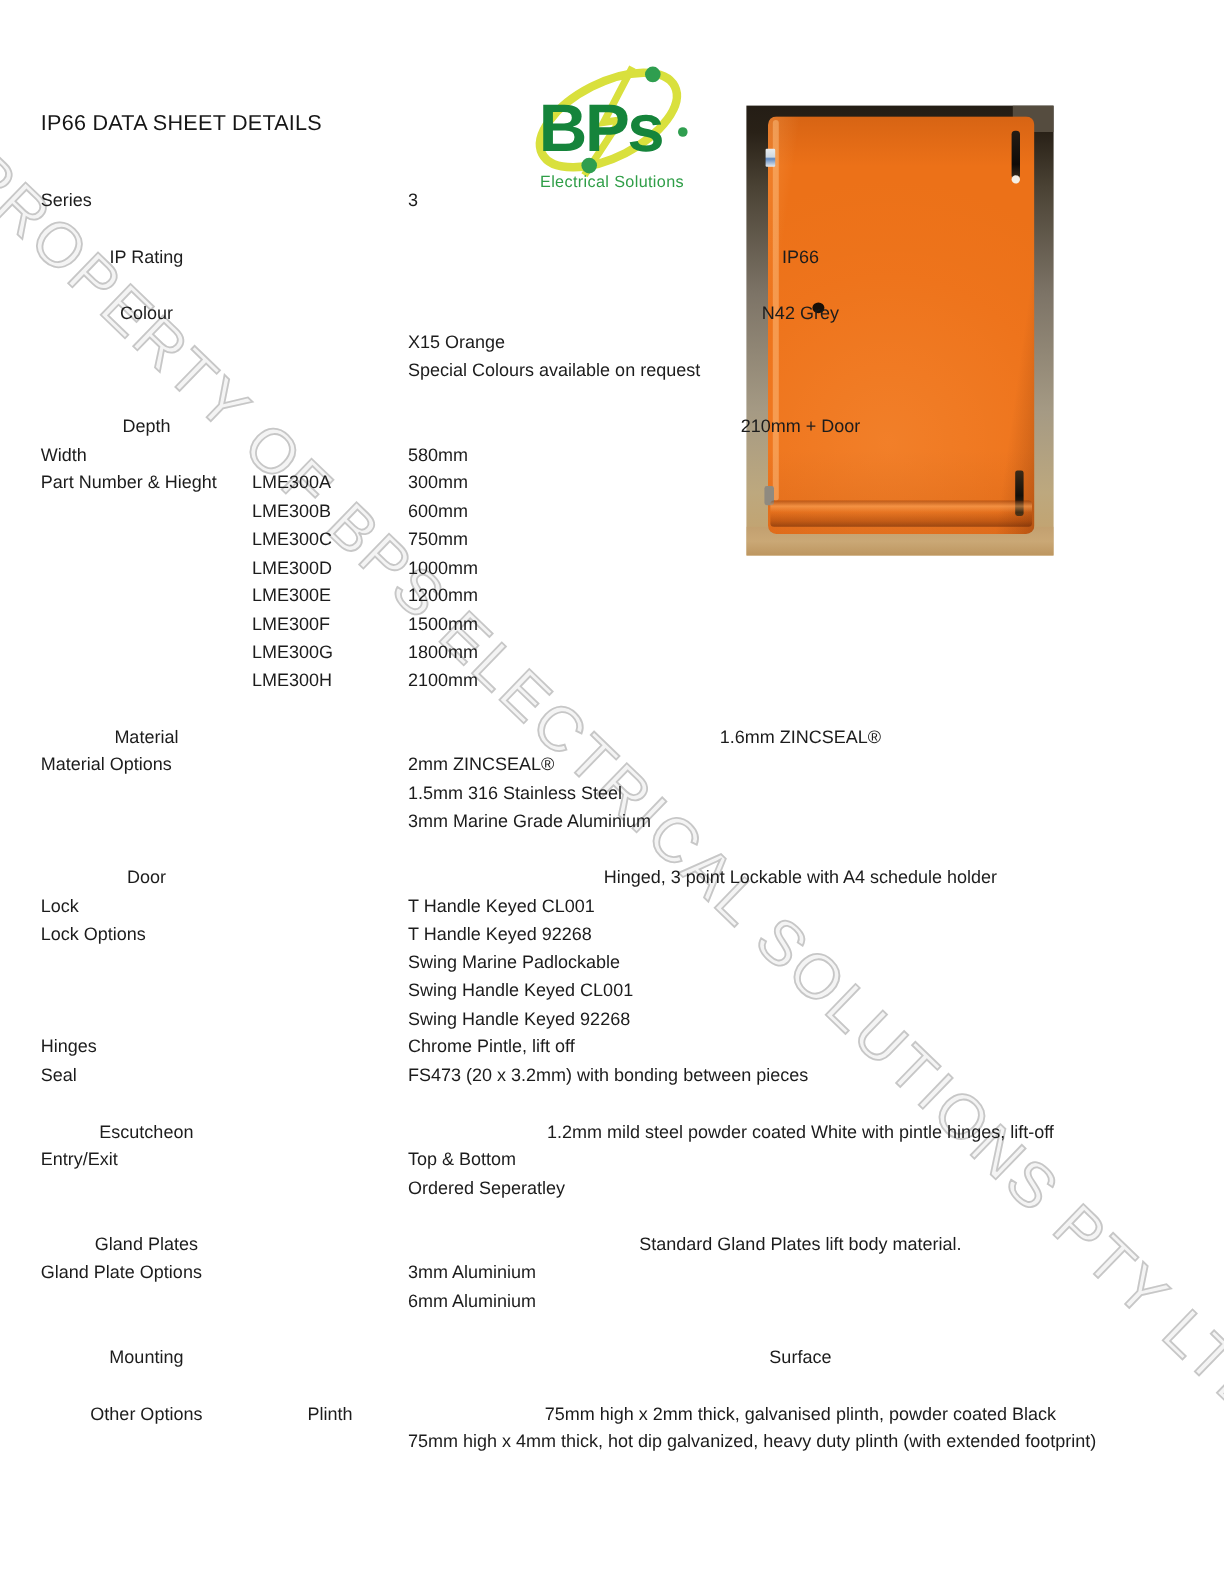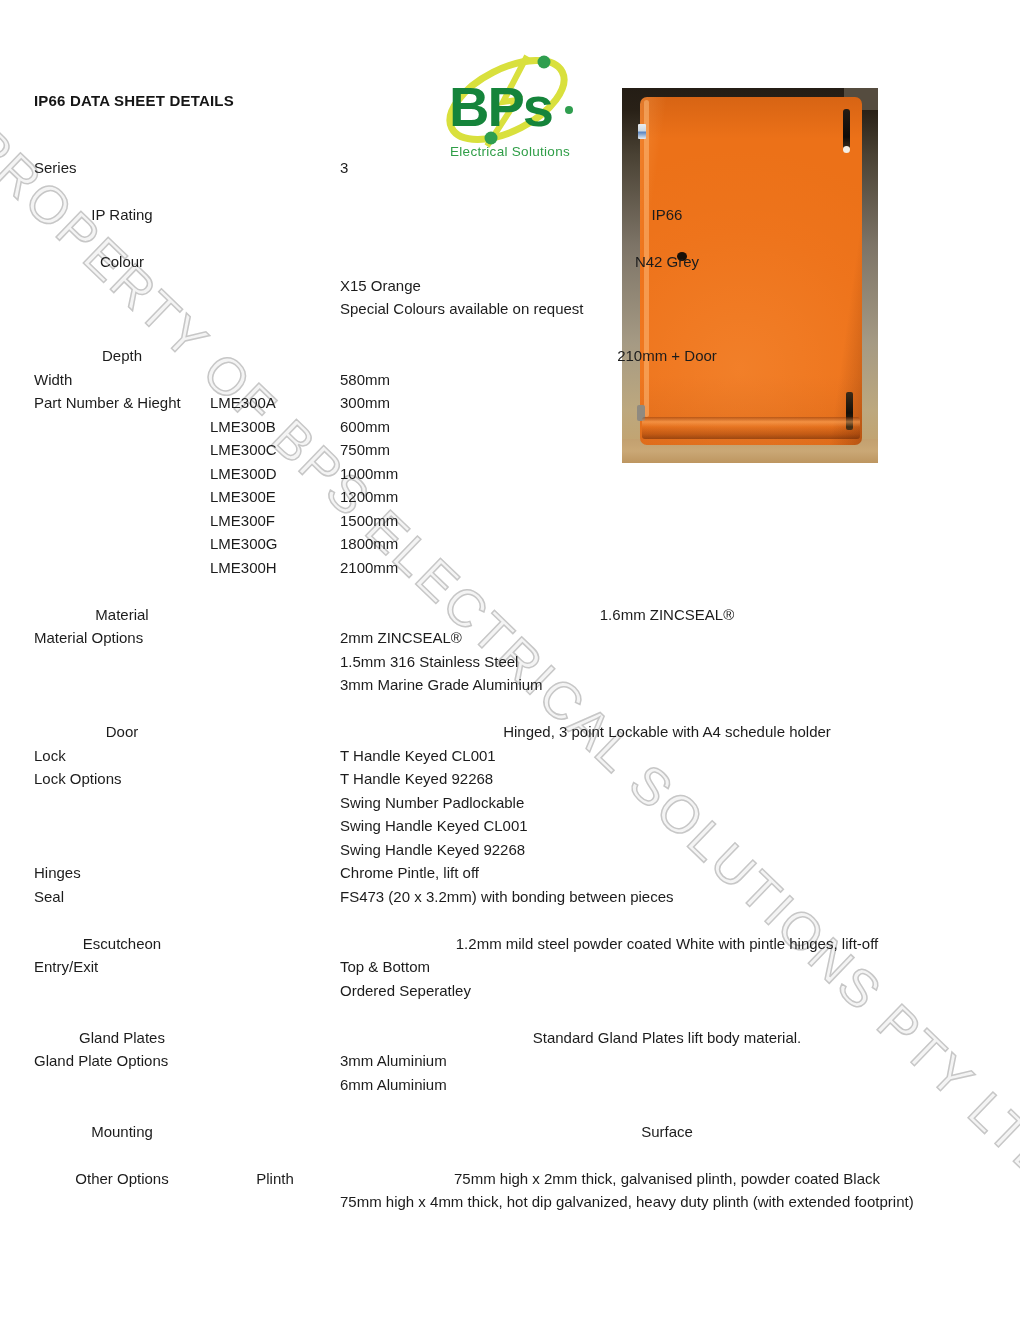--- a/index.html
+++ b/index.html
@@ -23,21 +23,21 @@
     white-space:nowrap;
     color:rgba(210,210,210,0.25);
     -webkit-text-stroke:1.5px #c7c7c7;
     z-index:0;
     user-select:none;
   }
 
   
   .page-title{
     position:absolute;left:34px;top:92px;
-    font-size:15px;font-weight:700;color:#161616;
+    font-size:18px;font-weight:400;color:#161616;
     z-index:2;letter-spacing:0.2px;
   }
 
   
   .logo{position:absolute;left:441px;top:54px;width:138px;z-index:2;text-align:center;}
   .logo svg{display:block;}
   .logo-tagline{font-size:13.5px;margin-top:-4px;letter-spacing:0.3px;}
 
   
   .spec-table{position:absolute;left:34px;top:156px;width:960px;z-index:2;}
@@ -251,21 +251,21 @@
       <span class="c3">T Handle Keyed CL001</span>
     </div>
     <div class="row">
       <span class="c1">Lock Options</span>
       <span class="c2"></span>
       <span class="c3">T Handle Keyed 92268</span>
     </div>
     <div class="row">
       <span class="c1"></span>
       <span class="c2"></span>
-      <span class="c3">Swing Number Padlockable</span>
+      <span class="c3">Swing Marine Padlockable</span>
     </div>
     <div class="row">
       <span class="c1"></span>
       <span class="c2"></span>
       <span class="c3">Swing Handle Keyed CL001</span>
     </div>
     <div class="row">
       <span class="c1"></span>
       <span class="c2"></span>
       <span class="c3">Swing Handle Keyed 92268</span>

